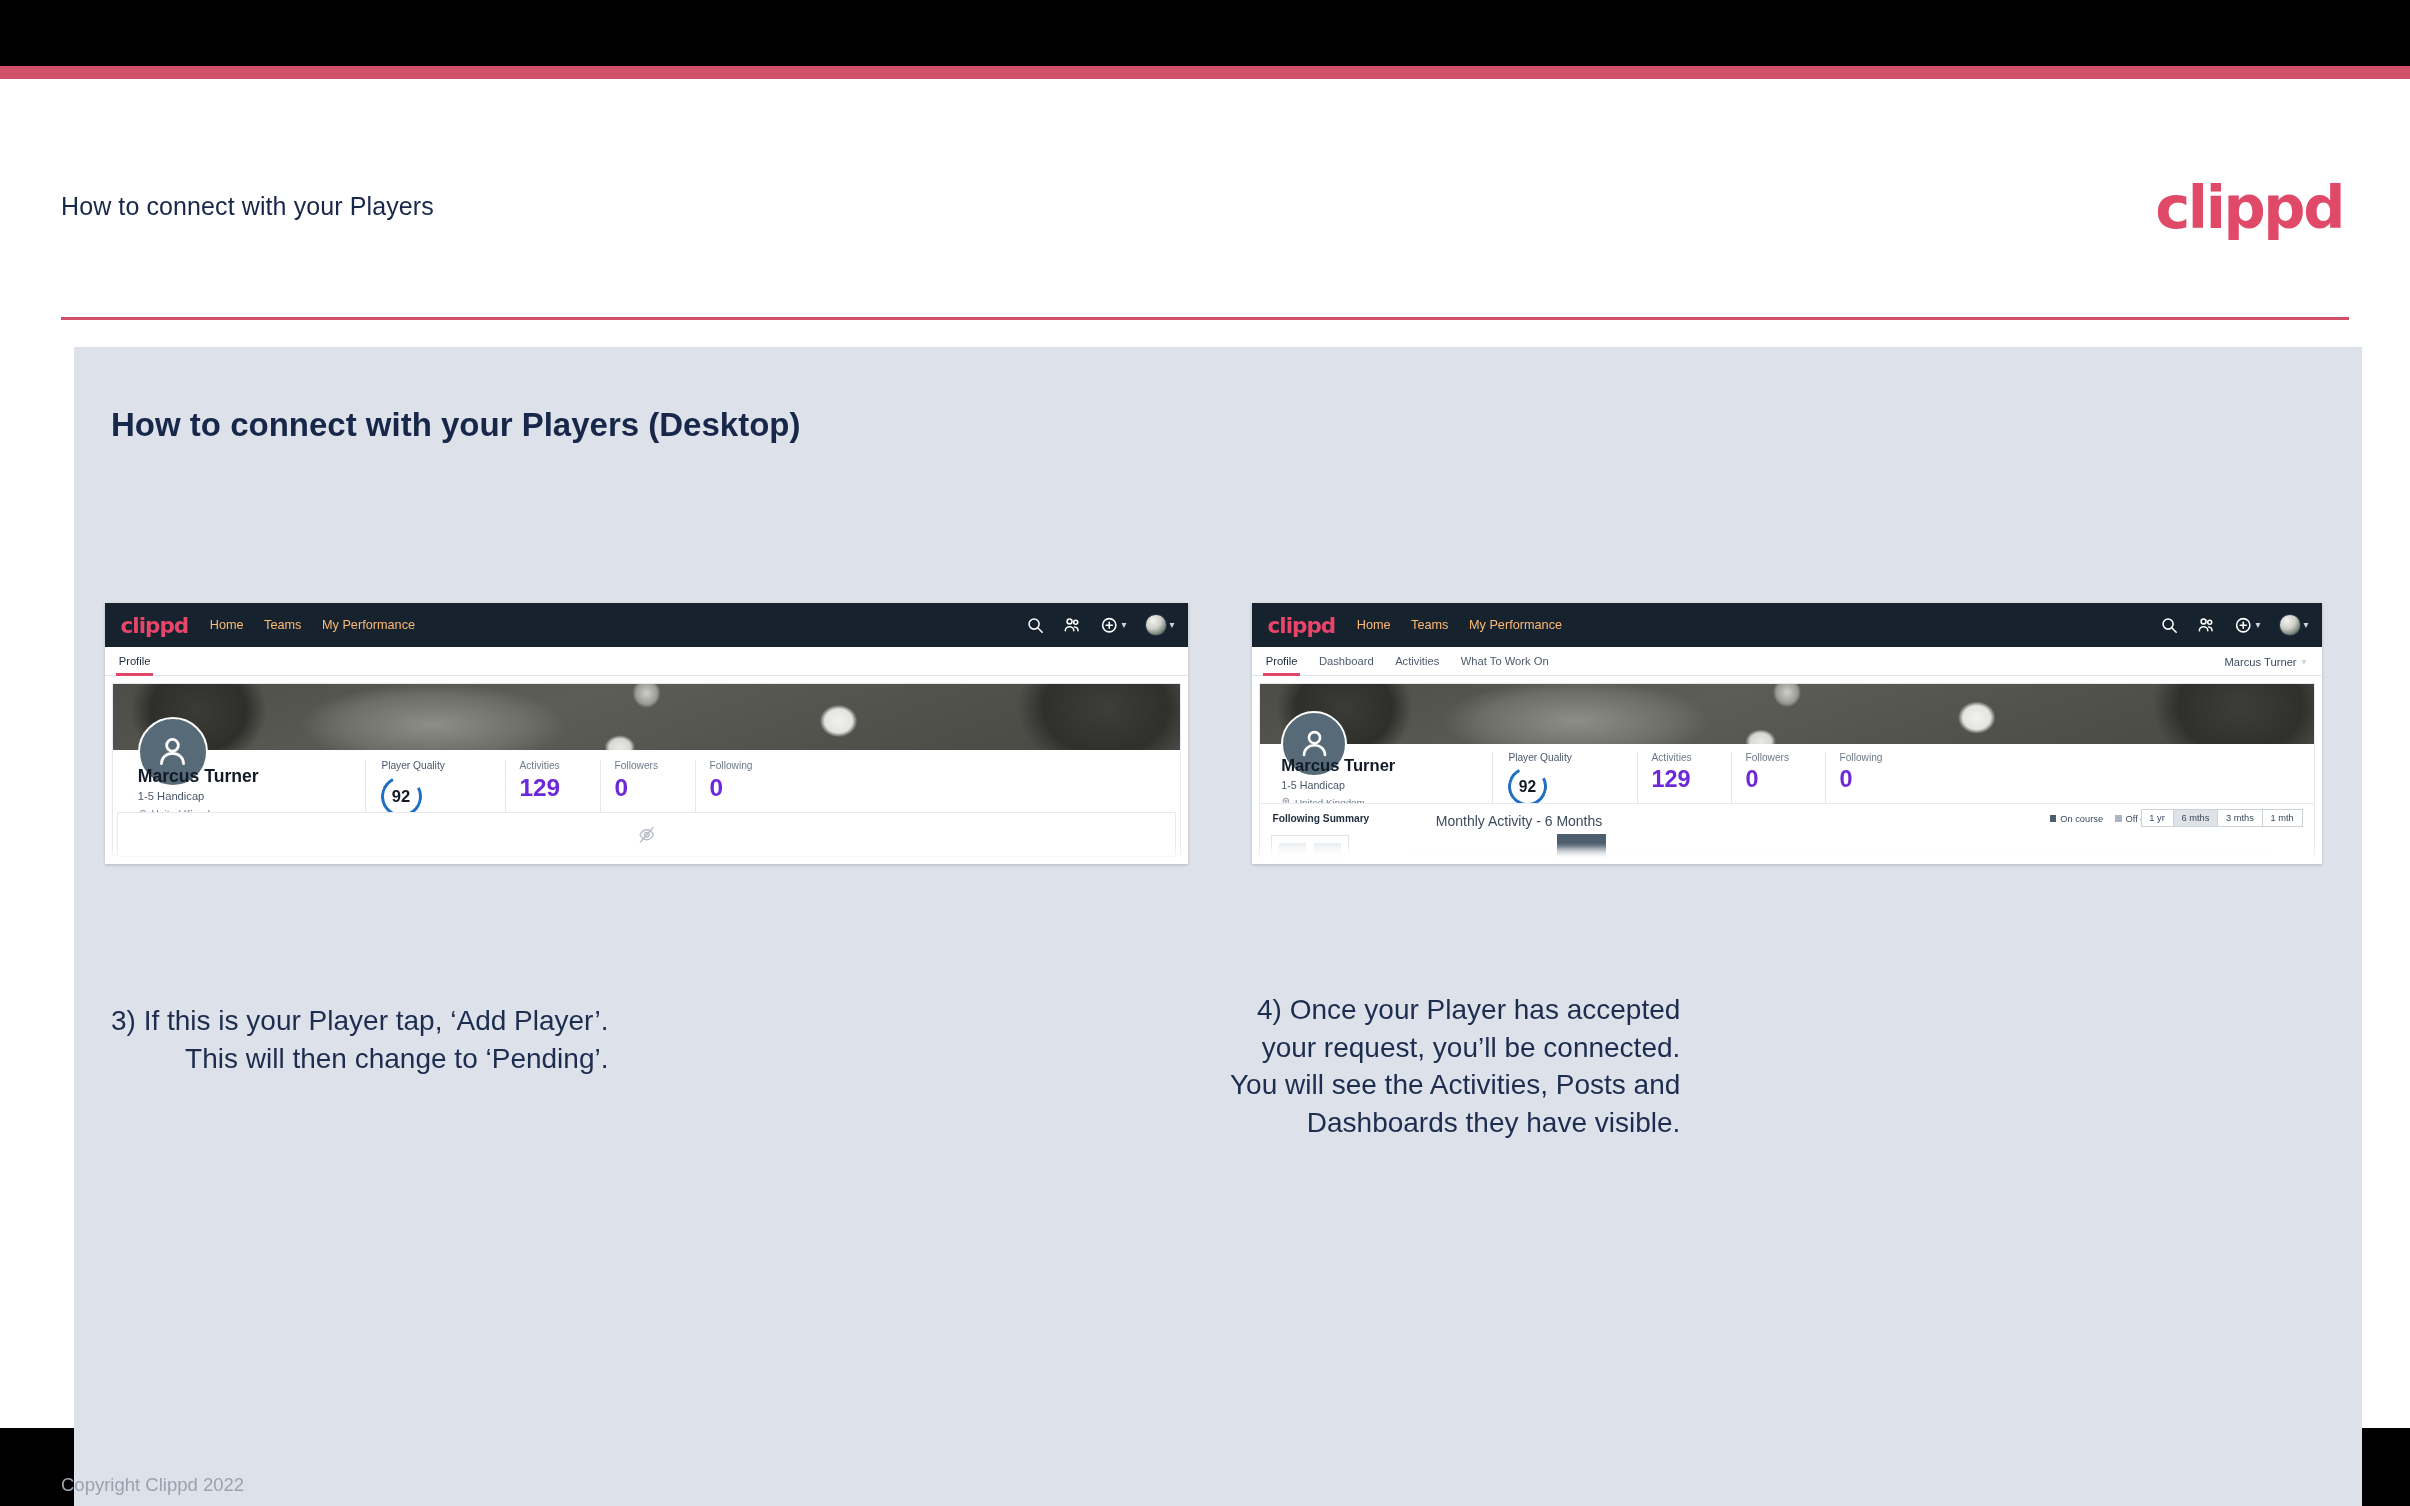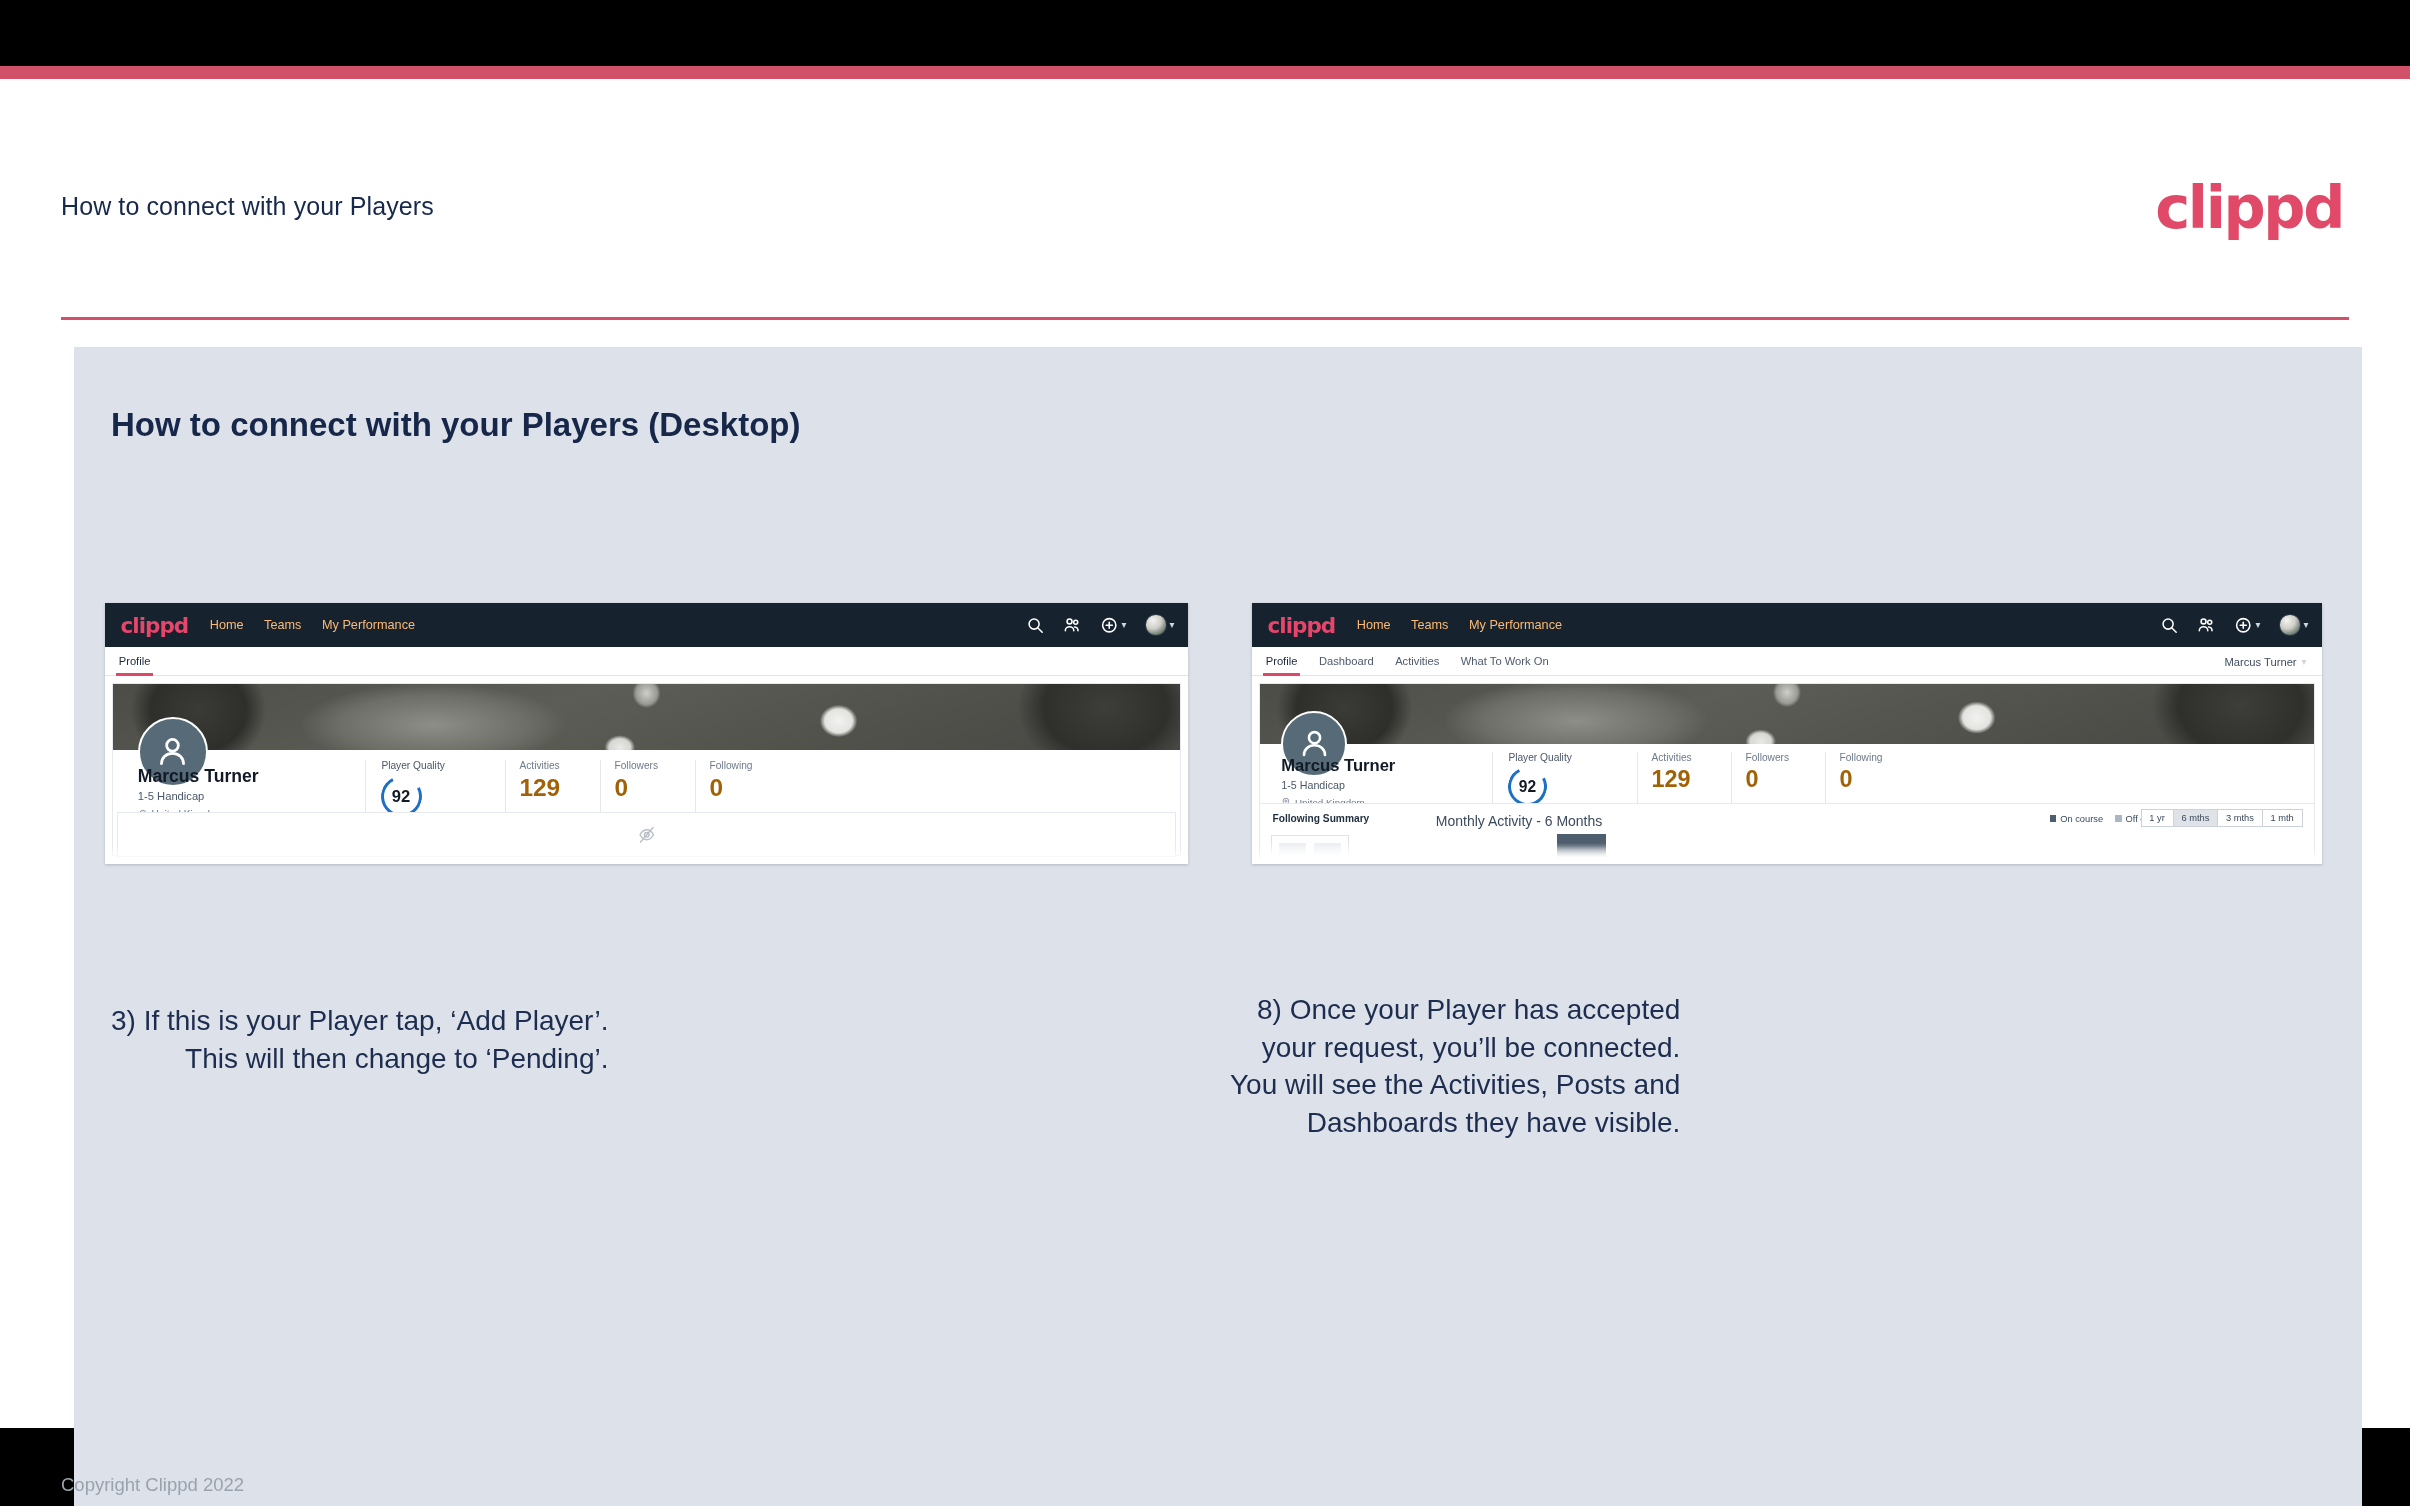--- a/index.html
+++ b/index.html
@@ -137,21 +137,21 @@
     position:absolute; background:#5a6b7b; color:#ffffff;
     display:flex; align-items:center; justify-content:center; gap:6.8px;
     white-space:nowrap; border-radius:2px;
   }
 
   
   .stats { position:absolute; display:flex; align-items:stretch; }
   .stat { position:relative; padding-left:13.7px; }
   .stat + .stat { border-left:1px solid #e4e7ec; }
   .stat-lbl { color:#6d7a8a; display:block; }
-  .stat-val { color:#a16207; font-weight:bold; display:block; }
+  .stat-val { color:#6d28d9; font-weight:bold; display:block; }
 
   .pq-wrap { position:absolute; }
   .pq-label { color:#4a5768; display:block; }
   .ring {
     position:relative; border-radius:50%;
     display:flex; align-items:center; justify-content:center;
     font-weight:bold; color:#121a26;
   }
 
   
@@ -479,21 +479,21 @@
             <div class="act-bar"></div>
           </div>
           <div class="fade-bottom"></div>
         </div>
 
         <div class="fade-bottom"></div>
       </div>
 
       <div class="cap cap-left">3) If this is your Player tap, ‘Add Player’.
 This will then change to ‘Pending’.</div>
-      <div class="cap cap-right">8) Once your Player has accepted
+      <div class="cap cap-right">4) Once your Player has accepted
 your request, you’ll be connected.
 You will see the Activities, Posts and
 Dashboards they have visible.</div>
     </div>
 
     <div class="footer">Copyright Clippd 2022</div>
   </div>
 </div>
 
 

